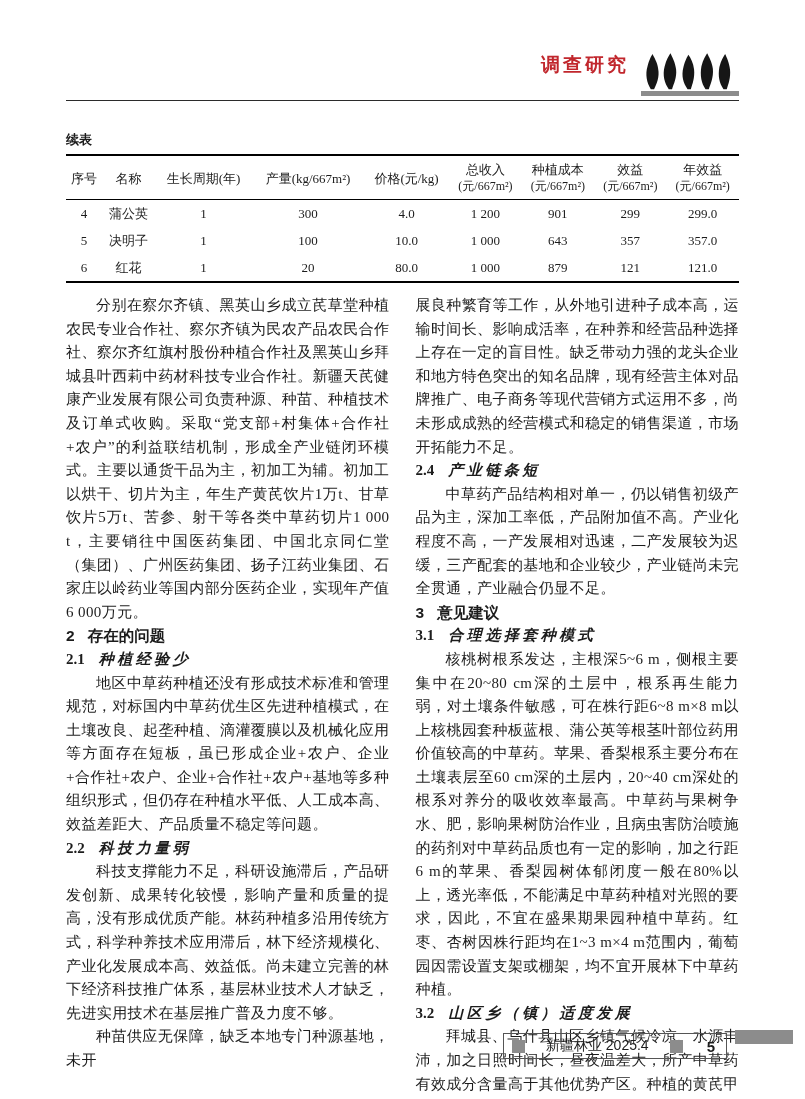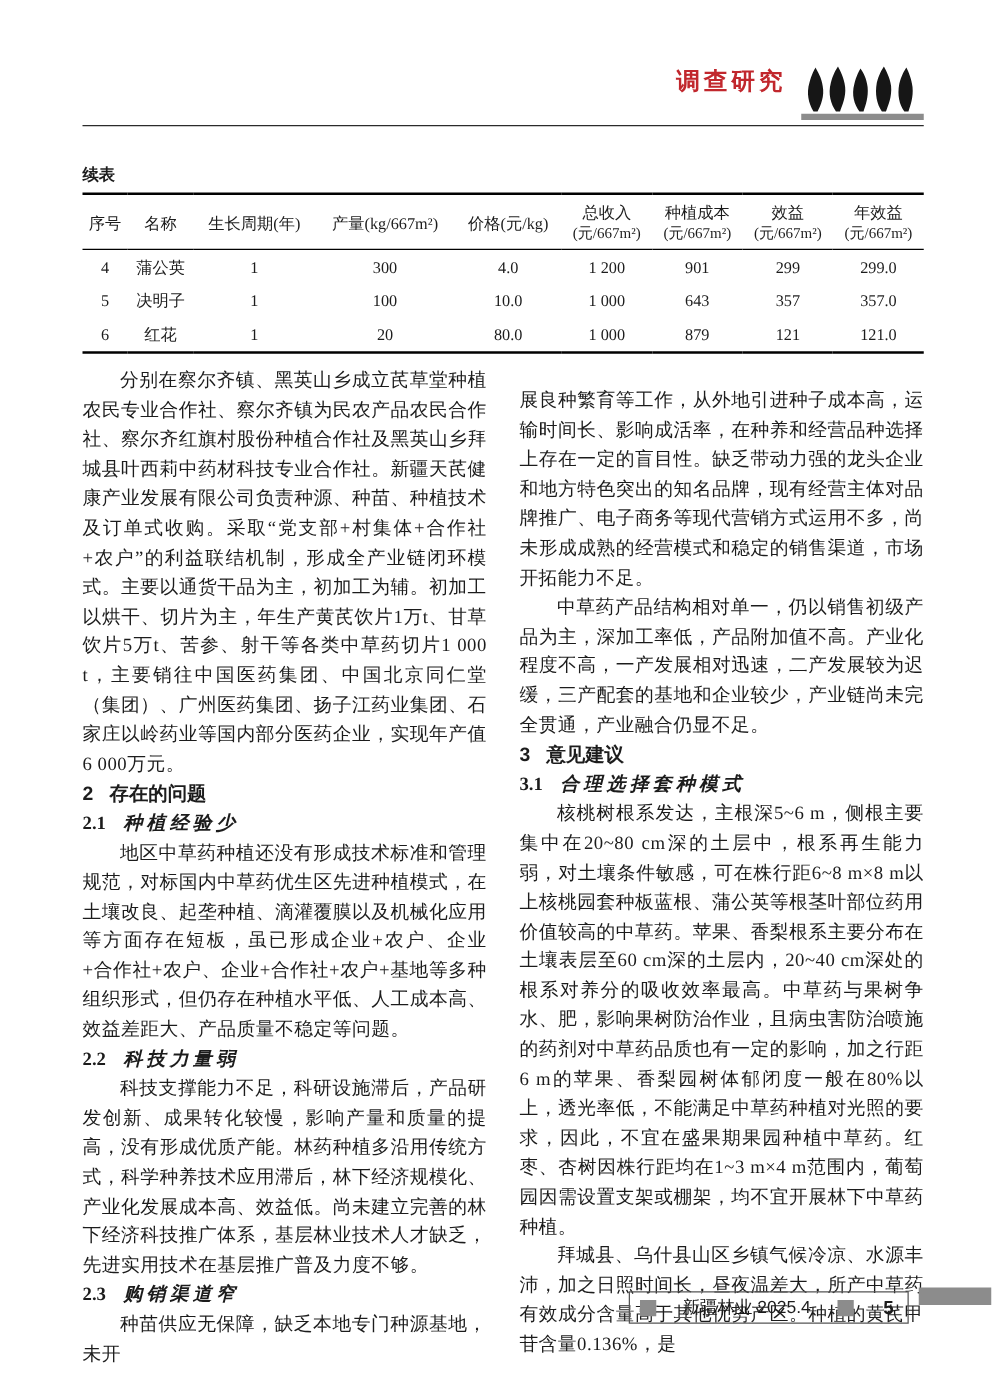--- a/index.html
+++ b/index.html
@@ -51,21 +51,21 @@
   }
   table.data-table thead th .sub { font-size:12px; }
   table.data-table tbody td {
     text-align:center; padding:6px 1px; line-height:15px;
   }
 
   
   .columns { display:flex; gap:26px; margin-top:11px; }
   .col { flex:1; min-width:0; font-size:15px; line-height:23.6px; text-align:justify; }
   .para { margin:0; text-indent:2em; letter-spacing:0.4px; }
-  .para.noindent { text-indent:0;margin-top:16px; }
+  .para.noindent { text-indent:0; }
   .heading1 {
     font-family:"Liberation Sans", sans-serif;
     font-weight:bold; font-size:15.5px;
   }
   .heading1 .hnum { margin-right:13px; }
   .heading2 { font-weight:bold; }
   .heading2 .hnum { margin-right:14px; }
   .heading2 .htitle { letter-spacing:3.5px; font-weight:600; font-style:italic; }
 
   
@@ -181,29 +181,30 @@
   </table>
 
   <div class="columns">
     <div class="col">
         <p class="para">分别在察尔齐镇、黑英山乡成立芪草堂种植农民专业合作社、察尔齐镇为民农产品农民合作社、察尔齐红旗村股份种植合作社及黑英山乡拜城县叶西莉中药材科技专业合作社。新疆天芪健康产业发展有限公司负责种源、种苗、种植技术及订单式收购。采取“党支部+村集体+合作社+农户”的利益联结机制，形成全产业链闭环模式。主要以通货干品为主，初加工为辅。初加工以烘干、切片为主，年生产黄芪饮片1万t、甘草饮片5万t、苦参、射干等各类中草药切片1 000 t，主要销往中国医药集团、中国北京同仁堂（集团）、广州医药集团、扬子江药业集团、石家庄以岭药业等国内部分医药企业，实现年产值6 000万元。</p>
         <div class="heading1"><span class="hnum">2</span><span class="htitle">存在的问题</span></div>
         <div class="heading2"><span class="hnum">2.1</span><span class="htitle">种植经验少</span></div>
         <p class="para">地区中草药种植还没有形成技术标准和管理规范，对标国内中草药优生区先进种植模式，在土壤改良、起垄种植、滴灌覆膜以及机械化应用等方面存在短板，虽已形成企业+农户、企业+合作社+农户、企业+合作社+农户+基地等多种组织形式，但仍存在种植水平低、人工成本高、效益差距大、产品质量不稳定等问题。</p>
         <div class="heading2"><span class="hnum">2.2</span><span class="htitle">科技力量弱</span></div>
         <p class="para">科技支撑能力不足，科研设施滞后，产品研发创新、成果转化较慢，影响产量和质量的提高，没有形成优质产能。林药种植多沿用传统方式，科学种养技术应用滞后，林下经济规模化、产业化发展成本高、效益低。尚未建立完善的林下经济科技推广体系，基层林业技术人才缺乏，先进实用技术在基层推广普及力度不够。</p>
-        <div class="heading2"><span class="hnum">2.3</span><span class="htitle">购销渠道窄</span></div>
         <p class="para">种苗供应无保障，缺乏本地专门种源基地，未开</p>
       </div>
     <div class="col">
         <p class="para noindent">展良种繁育等工作，从外地引进种子成本高，运输时间长、影响成活率，在种养和经营品种选择上存在一定的盲目性。缺乏带动力强的龙头企业和地方特色突出的知名品牌，现有经营主体对品牌推广、电子商务等现代营销方式运用不多，尚未形成成熟的经营模式和稳定的销售渠道，市场开拓能力不足。</p>
+        <div class="heading2"><span class="hnum">2.4</span><span class="htitle">产业链条短</span></div>
         <p class="para">中草药产品结构相对单一，仍以销售初级产品为主，深加工率低，产品附加值不高。产业化程度不高，一产发展相对迅速，二产发展较为迟缓，三产配套的基地和企业较少，产业链尚未完全贯通，产业融合仍显不足。</p>
         <div class="heading1"><span class="hnum">3</span><span class="htitle">意见建议</span></div>
         <div class="heading2"><span class="hnum">3.1</span><span class="htitle">合理选择套种模式</span></div>
         <p class="para">核桃树根系发达，主根深5~6 m，侧根主要集中在20~80 cm深的土层中，根系再生能力弱，对土壤条件敏感，可在株行距6~8 m×8 m以上核桃园套种板蓝根、蒲公英等根茎叶部位药用价值较高的中草药。苹果、香梨根系主要分布在土壤表层至60 cm深的土层内，20~40 cm深处的根系对养分的吸收效率最高。中草药与果树争水、肥，影响果树防治作业，且病虫害防治喷施的药剂对中草药品质也有一定的影响，加之行距6 m的苹果、香梨园树体郁闭度一般在80%以上，透光率低，不能满足中草药种植对光照的要求，因此，不宜在盛果期果园种植中草药。红枣、杏树因株行距均在1~3 m×4 m范围内，葡萄园因需设置支架或棚架，均不宜开展林下中草药种植。</p>
+        <div class="heading2"><span class="hnum">3.2</span><span class="htitle">山区乡（镇）适度发展</span></div>
         <p class="para">拜城县、乌什县山区乡镇气候冷凉、水源丰沛，加之日照时间长，昼夜温差大，所产中草药有效成分含量高于其他优势产区。种植的黄芪甲苷含量0.136%，是</p>
       </div>
   </div>
 
 </div>
 
 <div class="footer">
   <span class="footer-box">
     <span class="marker-square" style="background: rgb(140, 140, 140);"></span>
     <span>新疆林业 2025.4</span>

